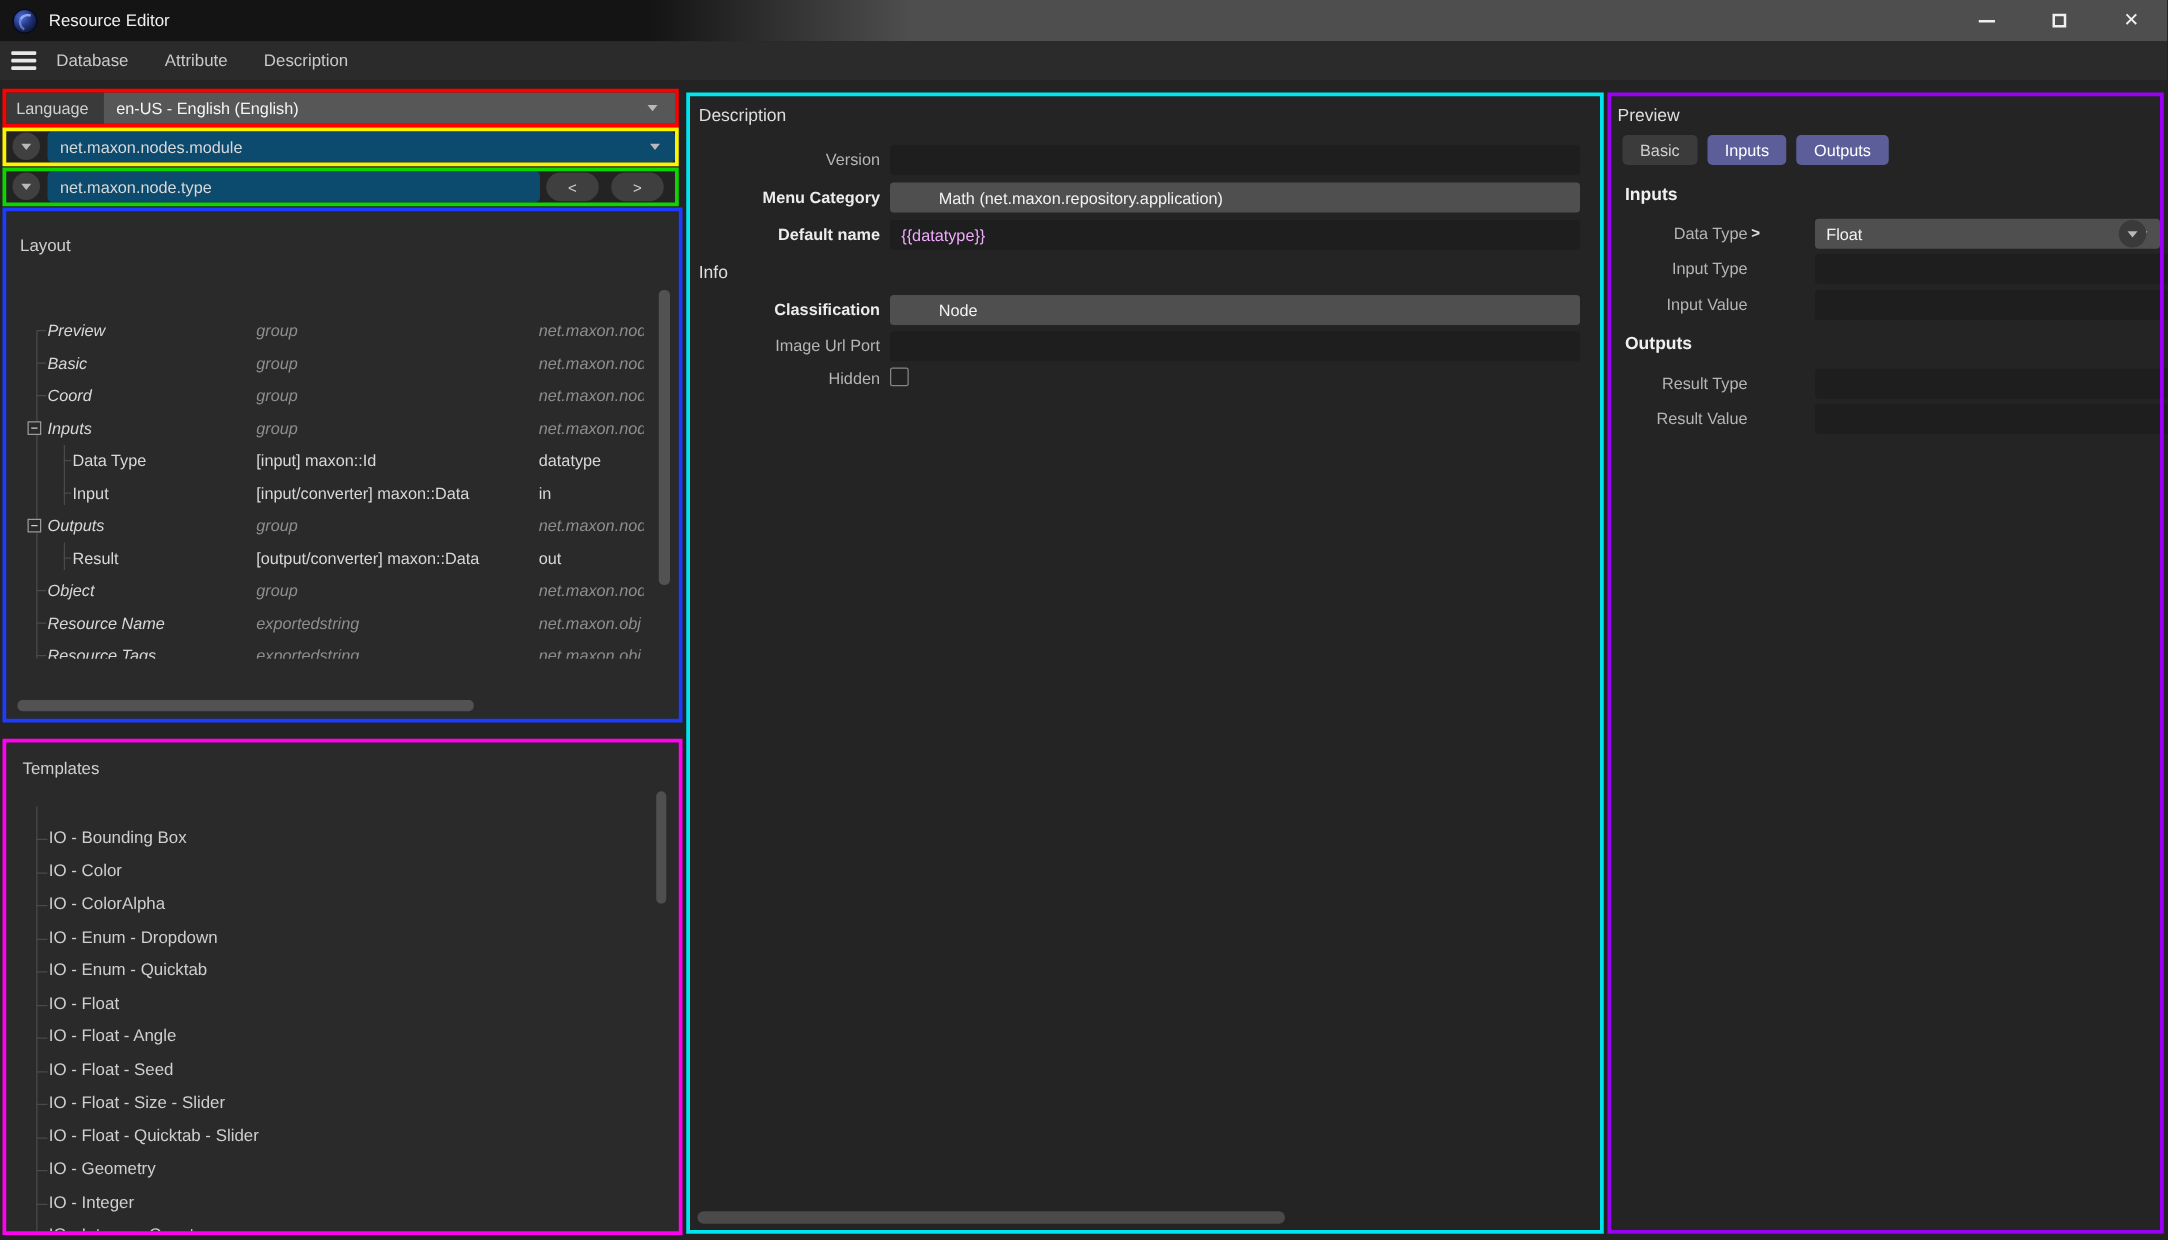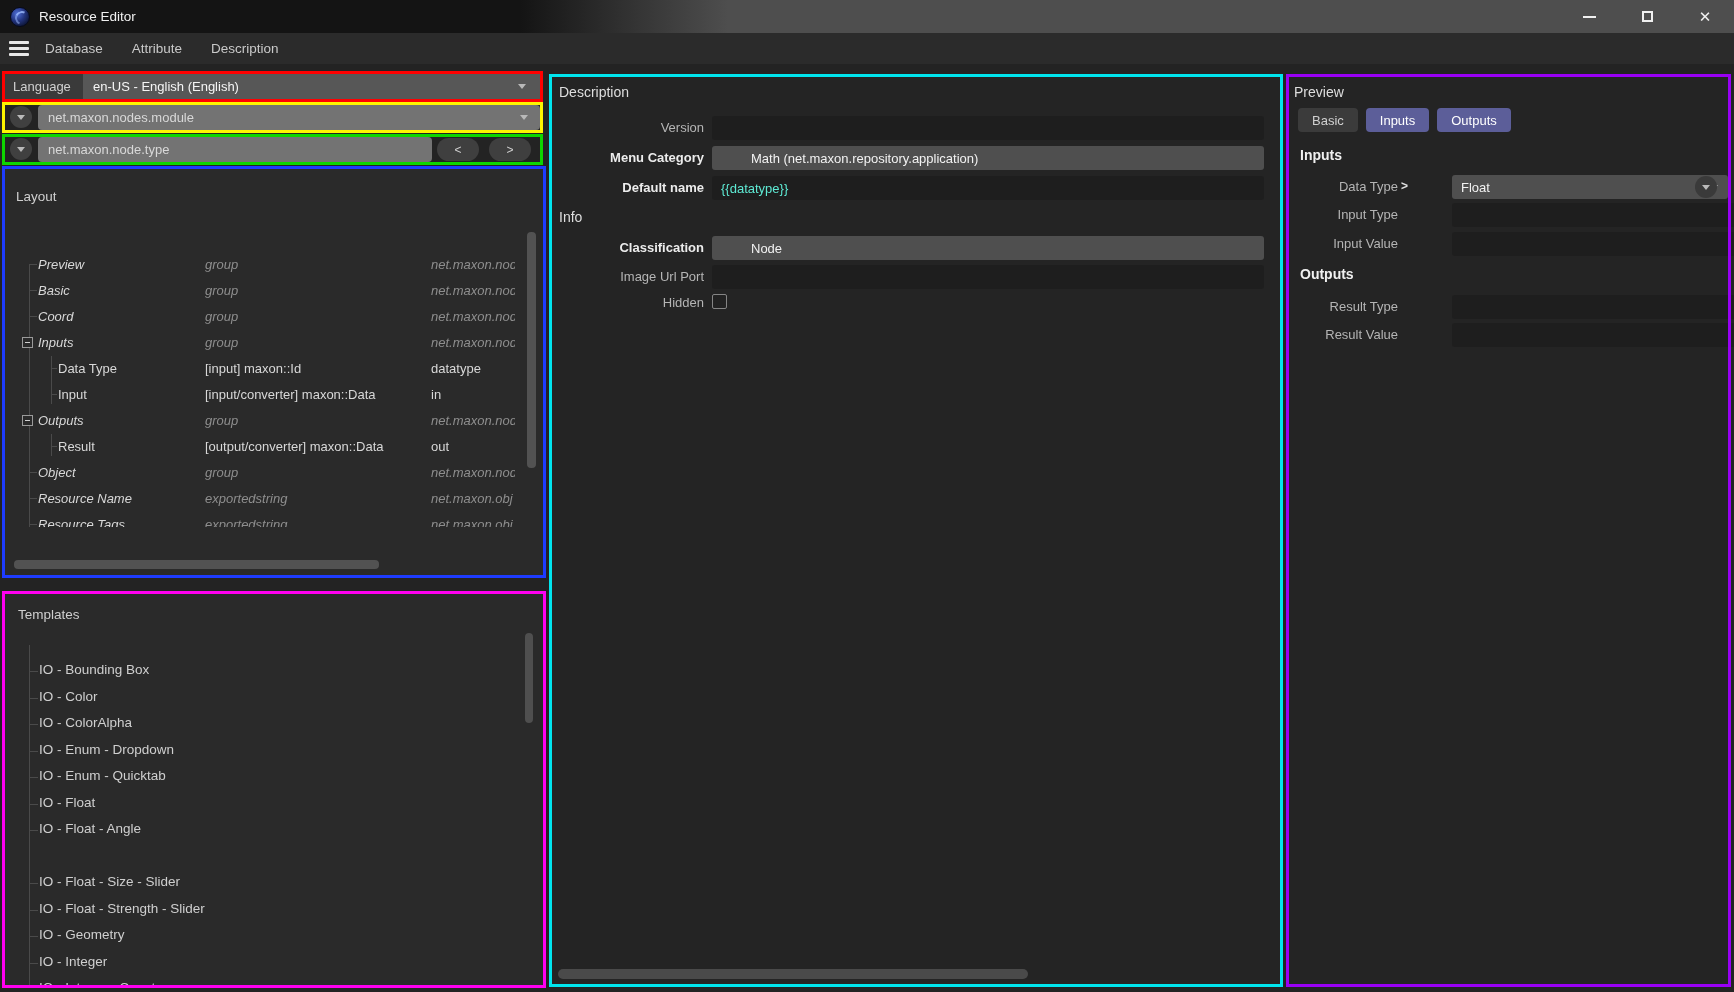--- a/index.html
+++ b/index.html
@@ -28,35 +28,35 @@
     display:flex; align-items:center; }
   .hamburger { width:20px; margin-left:9px; margin-right:16px; display:flex; flex-direction:column; gap:3px; }
   .hamburger i { display:block; height:3px; background:#e8e8e8; border-radius:1px; }
   .menuitem { color:#c9c9c9; font-size:13.5px; margin-right:29px; }
 
   
   .arr { width:0; height:0; border-left:4px solid transparent; border-right:4px solid transparent;
     border-top:5px solid #b9b9b9; }
   .circlebtn { position:absolute; width:22px; height:22px; border-radius:50%; background:#404040;
     display:flex; align-items:center; justify-content:center; }
-  .field { position:absolute; background:#1e1e1e; border-radius:3px; color:#5eead4; font-size:13px;
+  .field { position:absolute; background:#1e1e1e; border-radius:3px; color:#f0abfc; font-size:13px;
     display:flex; align-items:center; padding:0 9px; height:24px; }
   .field.lit { background:var(--lit-field); color:#f2f2f2;padding-left:39px; }
 
   
   .langrow { position:absolute; left:5px; top:74px; width:535px; height:25px; display:flex; }
   .langlabel { background:#3a3a3a; color:#d0d0d0; font-size:13px; width:78px; display:flex;
     align-items:center; padding-left:8px; }
   .langdrop { background:#575757; color:#f5f5f5; font-size:13px; flex:1; display:flex;
     align-items:center; padding-left:10px; position:relative; }
   .langdrop .arr { position:absolute; right:14px; }
 
   .modrow { position:absolute; left:5px; top:105px; width:535px; height:25px; }
   .modrow .circlebtn, .typerow .circlebtn { left:5px; top:1px; }
-  .combofield { position:absolute; left:33px; top:0; right:0; height:25px; background:#737373;
+  .combofield { position:absolute; left:33px; top:0; right:0; height:25px; background:#0c4a6e;
     border-radius:4px; color:#d8d8d8; font-size:13px; display:flex; align-items:center; padding-left:10px; }
   .modrow .arr.right { position:absolute; right:12px; top:10px; }
 
   .typerow { position:absolute; left:5px; top:137px; width:535px; height:31px; }
   .typerow .combofield { right:108px; }
   .pillbtn { position:absolute; top:1px; width:42px; height:23px; border-radius:12px; background:#3f3f3f;
     color:#cfcfcf; font-size:12px; display:flex; align-items:center; justify-content:center; }
   .pill-prev { right:61px; }
   .pill-next { right:9px; }
 
@@ -302,27 +302,31 @@
           <span>IO - Enum - Quicktab</span>
         </div>
       <div class="titem" style="top:159px">
           <span class="tick"></span>
           <span>IO - Float</span>
         </div>
       <div class="titem" style="top:185px">
           <span class="tick"></span>
           <span>IO - Float - Angle</span>
         </div>
+      <div class="titem" style="top:212px">
+          <span class="tick"></span>
+          <span>IO - Float - Seed</span>
+        </div>
       <div class="titem" style="top:238px">
           <span class="tick"></span>
           <span>IO - Float - Size - Slider</span>
         </div>
       <div class="titem" style="top:265px">
           <span class="tick"></span>
-          <span>IO - Float - Strength - Slider</span>
+          <span>IO - Float - Quicktab - Slider</span>
         </div>
       <div class="titem" style="top:291px">
           <span class="tick"></span>
           <span>IO - Geometry</span>
         </div>
       <div class="titem" style="top:318px">
           <span class="tick"></span>
           <span>IO - Integer</span>
         </div>
       <div class="titem" style="top:344px">

